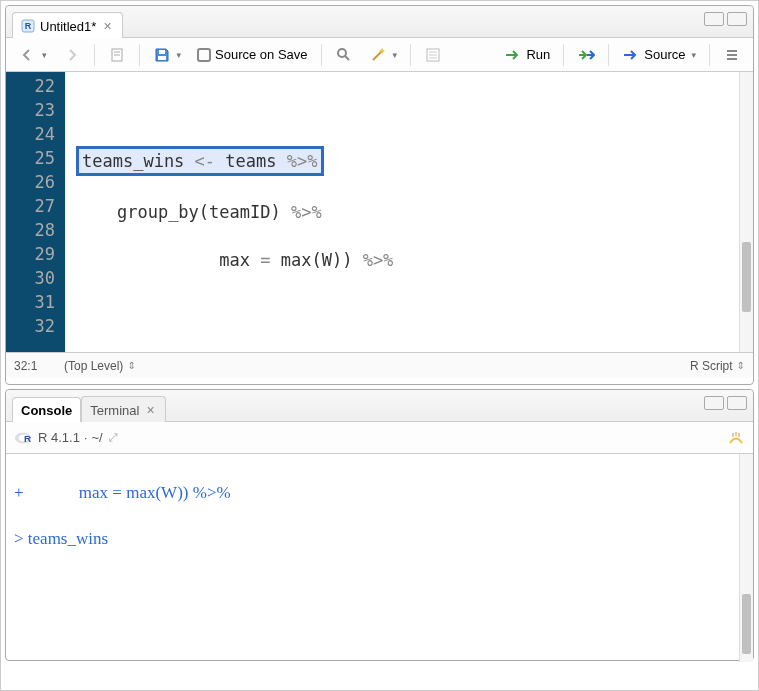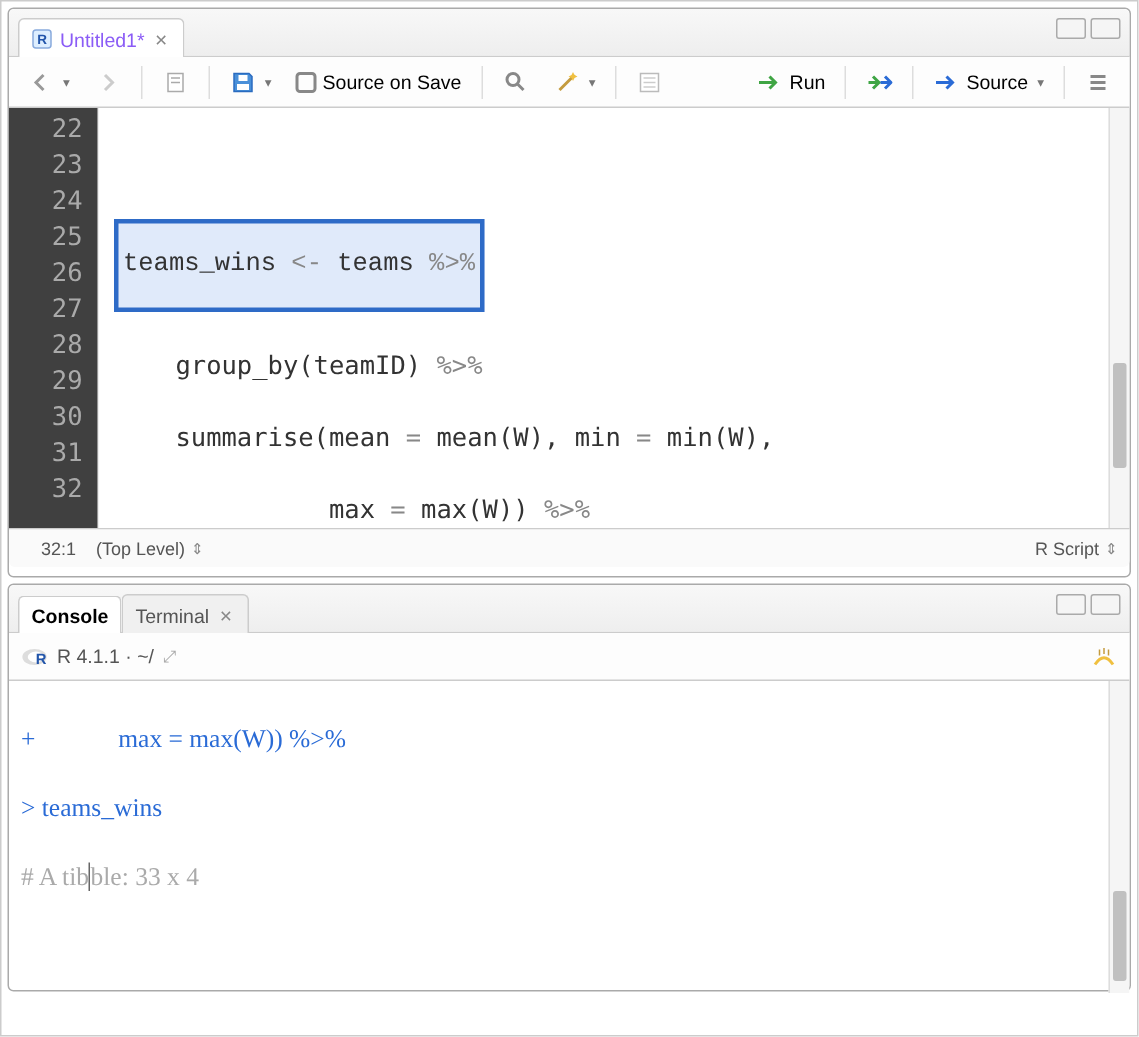--- a/index.html
+++ b/index.html
@@ -7,46 +7,46 @@
 
 .pane { border: 1px solid #aaa; border-radius: 4px; margin: 4px; background: #fff; position: relative; }
 .source-pane { height: 380px; }
 .console-pane { height: 272px; }
 
 .tab-bar { height: 32px; background: linear-gradient(#f8f8f8, #eee); border-bottom: 1px solid #ccc; display: flex; align-items: flex-end; padding-left: 6px; border-radius: 4px 4px 0 0; position: relative; }
 .tab { background: #fff; border: 1px solid #ccc; border-bottom: none; border-radius: 4px 4px 0 0; padding: 5px 8px 4px 8px; display: flex; align-items: center; gap: 5px; font-size: 13px; position: relative; bottom: -1px; }
 .tab.inactive { background: #f0f0f0; color: #555; }
 .tab-icon { width: 14px; height: 14px; display: inline-flex; align-items: center; justify-content: center; }
 .close-x { color: #888; font-size: 14px; cursor: pointer; padding: 0 2px; }
-.tab-name { color: #8b5cf6; }
+.tab-name { color: #000000; }
 
 .pane-controls { position: absolute; right: 6px; top: 6px; display: flex; gap: 3px; }
 .pane-ctrl { width: 20px; height: 14px; border: 1px solid #aaa; background: #f5f5f5; display: inline-block; border-radius: 2px; }
 
 .toolbar { height: 34px; border-bottom: 1px solid #ccc; display: flex; align-items: center; padding: 0 6px; gap: 4px; background: #fdfdfd; }
 .tb-btn { display: flex; align-items: center; gap: 4px; padding: 3px 6px; border-radius: 3px; cursor: pointer; font-size: 13px; }
 .tb-sep { width: 1px; height: 22px; background: #ddd; margin: 0 3px; }
 .tb-icon { width: 18px; height: 18px; display: inline-flex; align-items: center; justify-content: center; }
 .checkbox { width: 14px; height: 14px; border: 2px solid #888; border-radius: 3px; display: inline-block; }
 .spacer { flex: 1; }
 .dropdown-arrow { font-size: 9px; color: #777; margin-left: 2px; }
 
 .editor-body { display: flex; height: 280px; font-family: Menlo, Consolas, monospace; font-size: 17px; position: relative; overflow: hidden; }
-.gutter { width: 60px; background: #404040; border-right: 1px solid #eee; text-align: right; padding: 2px 10px 2px 0; color: #aaa; font-size: 17px; line-height: 24px; user-select: none; }
+.gutter { width: 60px; background: #0c4a6e; border-right: 1px solid #eee; text-align: right; padding: 2px 10px 2px 0; color: #aaa; font-size: 17px; line-height: 24px; user-select: none; }
 .code { flex: 1; padding: 2px 0 2px 10px; line-height: 24px; white-space: pre; color: #333; position: relative; overflow-x: hidden; }
-.highlight-box { border: 3px solid #2e6bc7; background: rgba(100,150,230,0.2); display: inline-block; padding: 16px 3px; font-family: Liberation Mono, monospace; }
+.highlight-box { border: 3px solid #2e6bc7; background: rgba(100,150,230,0.2); display: inline-block; padding: 0 3px; }
 .op { color: #888; }
 .num { color: #2a6bd6; }
 .fn { color: #333; }
 
 .editor-scrollbar { position: absolute; right: 0; top: 0; bottom: 0; width: 14px; background: #f5f5f5; border-left: 1px solid #ddd; }
 .scroll-thumb { position: absolute; left: 2px; right: 2px; background: #c0c0c0; border-radius: 2px; }
 
 .status-bar { height: 26px; border-top: 1px solid #ccc; display: flex; align-items: center; padding: 0 8px; font-size: 12px; color: #555; background: #fafafa; border-radius: 0 0 4px 4px; }
-.status-pos { width: 50px; text-align: center; }
+.status-pos { width: 50px; }
 .status-scope { flex: 1; display: flex; align-items: center; gap: 4px; }
 .status-lang { display: flex; align-items: center; gap: 4px; }
 .updown { font-size: 10px; color: #888; }
 
 .console-toolbar { height: 32px; border-bottom: 1px solid #ccc; display: flex; align-items: center; padding: 0 8px; gap: 6px; background: #fdfdfd; color: #555; font-size: 13px; position: relative; }
 .console-body { font-family: Liberation Serif, serif; font-size: 17px; line-height: 23px; padding: 4px 8px; white-space: pre; height: 208px; overflow: hidden; position: relative; }
 .blue { color: #2a6bd6; }
 
 svg { display: block; }
 </style>
@@ -192,21 +192,20 @@
         <div>28</div>
         <div>29</div>
         <div>30</div>
         <div>31</div>
         <div>32</div>
     </div>
     <div class="code">
 <div> </div>
 <div><span class="highlight-box"><span class="fn">teams_wins</span> <span class="op">&lt;-</span> <span class="fn">teams</span> <span class="op">%&gt;%</span></span></div>
 <div>    <span class="fn">group_by</span>(teamID) <span class="op">%&gt;%</span></div>
-<div>    <span class="fn">summarise</span>(mean <span class="op">=</span> <span class="fn">mean</span>(W), min <span class="op">=</span> <span class="fn">min</span>(W),</div>
 <div>              max <span class="op">=</span> <span class="fn">max</span>(W)) <span class="op">%&gt;%</span></div>
 
 
 
 
 
     </div>
     <div class="editor-scrollbar">
       <div class="scroll-thumb" style="top:170px;height:70px;"></div>
     </div>
@@ -255,21 +254,20 @@
           <path d="M3 14 c4 -6 8 -6 12 0" stroke="#f0c040" stroke-width="2" fill="none"></path>
           <line x1="6" y1="8" x2="6" y2="4" stroke="#c49b3f"></line>
           <line x1="9" y1="7" x2="9" y2="3" stroke="#c49b3f"></line>
           <line x1="12" y1="8" x2="12" y2="4" stroke="#c49b3f"></line>
         </svg>
       </span>
   </div>
   <div class="console-body">
 <div class="blue">+             max = max(W)) %&gt;%</div>
 <div class="blue">&gt; teams_wins</div>
-<div><span style="color:#aaa;"># A tib</span><span style="color:#aaa;border-left:1px solid #666;">b</span><span style="color:#aaa;">le: 33 x 4</span></div>
 
 
 
 
 
 
     <div class="editor-scrollbar" style="top:0;">
       <div class="scroll-thumb" style="top:140px;height:60px;"></div>
     </div>
   </div>

